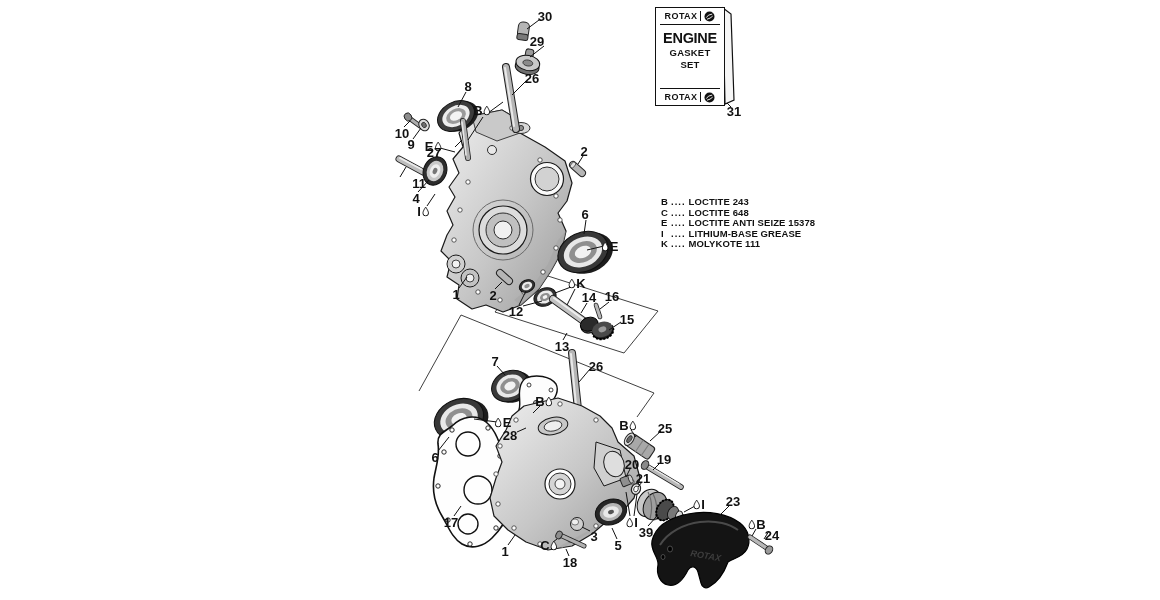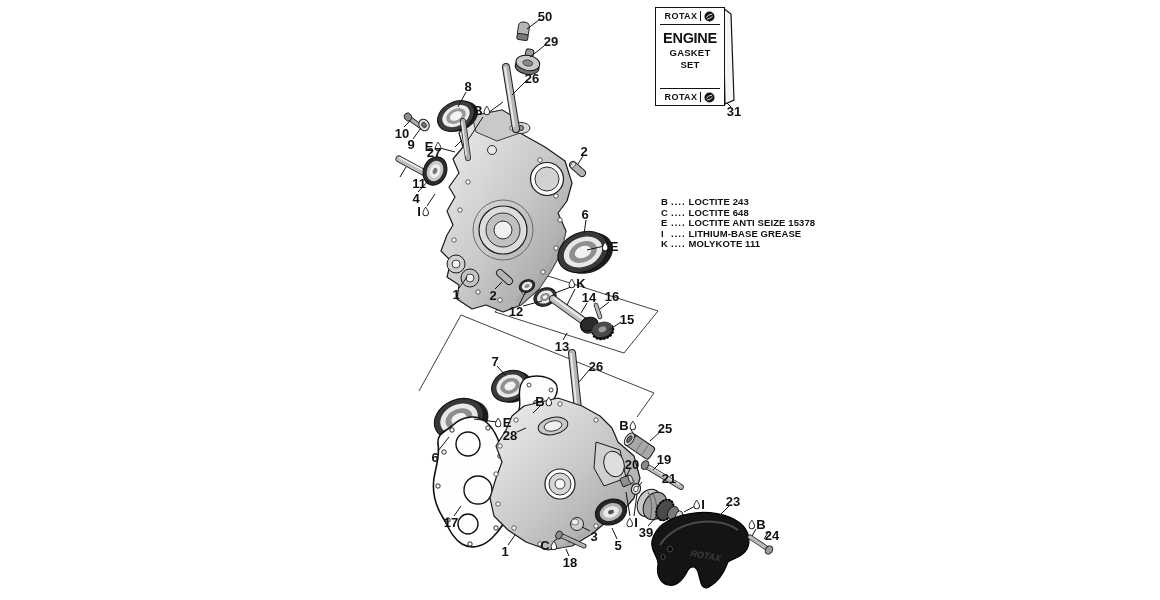--- a/index.html
+++ b/index.html
@@ -463,23 +463,23 @@
     </div>
     <div class="legend-row">
       <span class="lg-key">K</span>
       <span class="lg-sep">....</span>
       <span class="lg-name">MOLYKOTE 111</span>
     </div>
   </div>
 
   <div id="callouts">
       <div class="callout" style="left: 545px; top: 16px;">
-        <span>50</span>
-      </div>
-      <div class="callout" style="left: 551px; top: 41px;">
+        <span>30</span>
+      </div>
+      <div class="callout" style="left: 537px; top: 41px;">
         <span>29</span>
       </div>
       <div class="callout" style="left: 532px; top: 78px;">
         <span>26</span>
       </div>
       <div class="callout" style="left: 468px; top: 86px;">
         <span>8</span>
       </div>
       <div class="callout" style="left: 482px; top: 110px;">
         <span>B</span>
@@ -610,21 +610,21 @@
       </div>
       <div class="callout" style="left: 594px; top: 536px;">
         <span>3</span>
       </div>
       <div class="callout" style="left: 618px; top: 545px;">
         <span>5</span>
       </div>
       <div class="callout" style="left: 632px; top: 464px;">
         <span>20</span>
       </div>
-      <div class="callout" style="left: 669px; top: 478px; justify-content: center;">
+      <div class="callout" style="left: 643px; top: 478px; justify-content: center;">
         <span>21</span>
       </div>
       <div class="callout" style="left: 664px; top: 459px; text-align: right;">
         <span>19</span>
       </div>
       <div class="callout" style="left: 665px; top: 428px;">
         <span>25</span>
       </div>
       <div class="callout" style="left: 628px; top: 425px;">
         <span>B</span>

